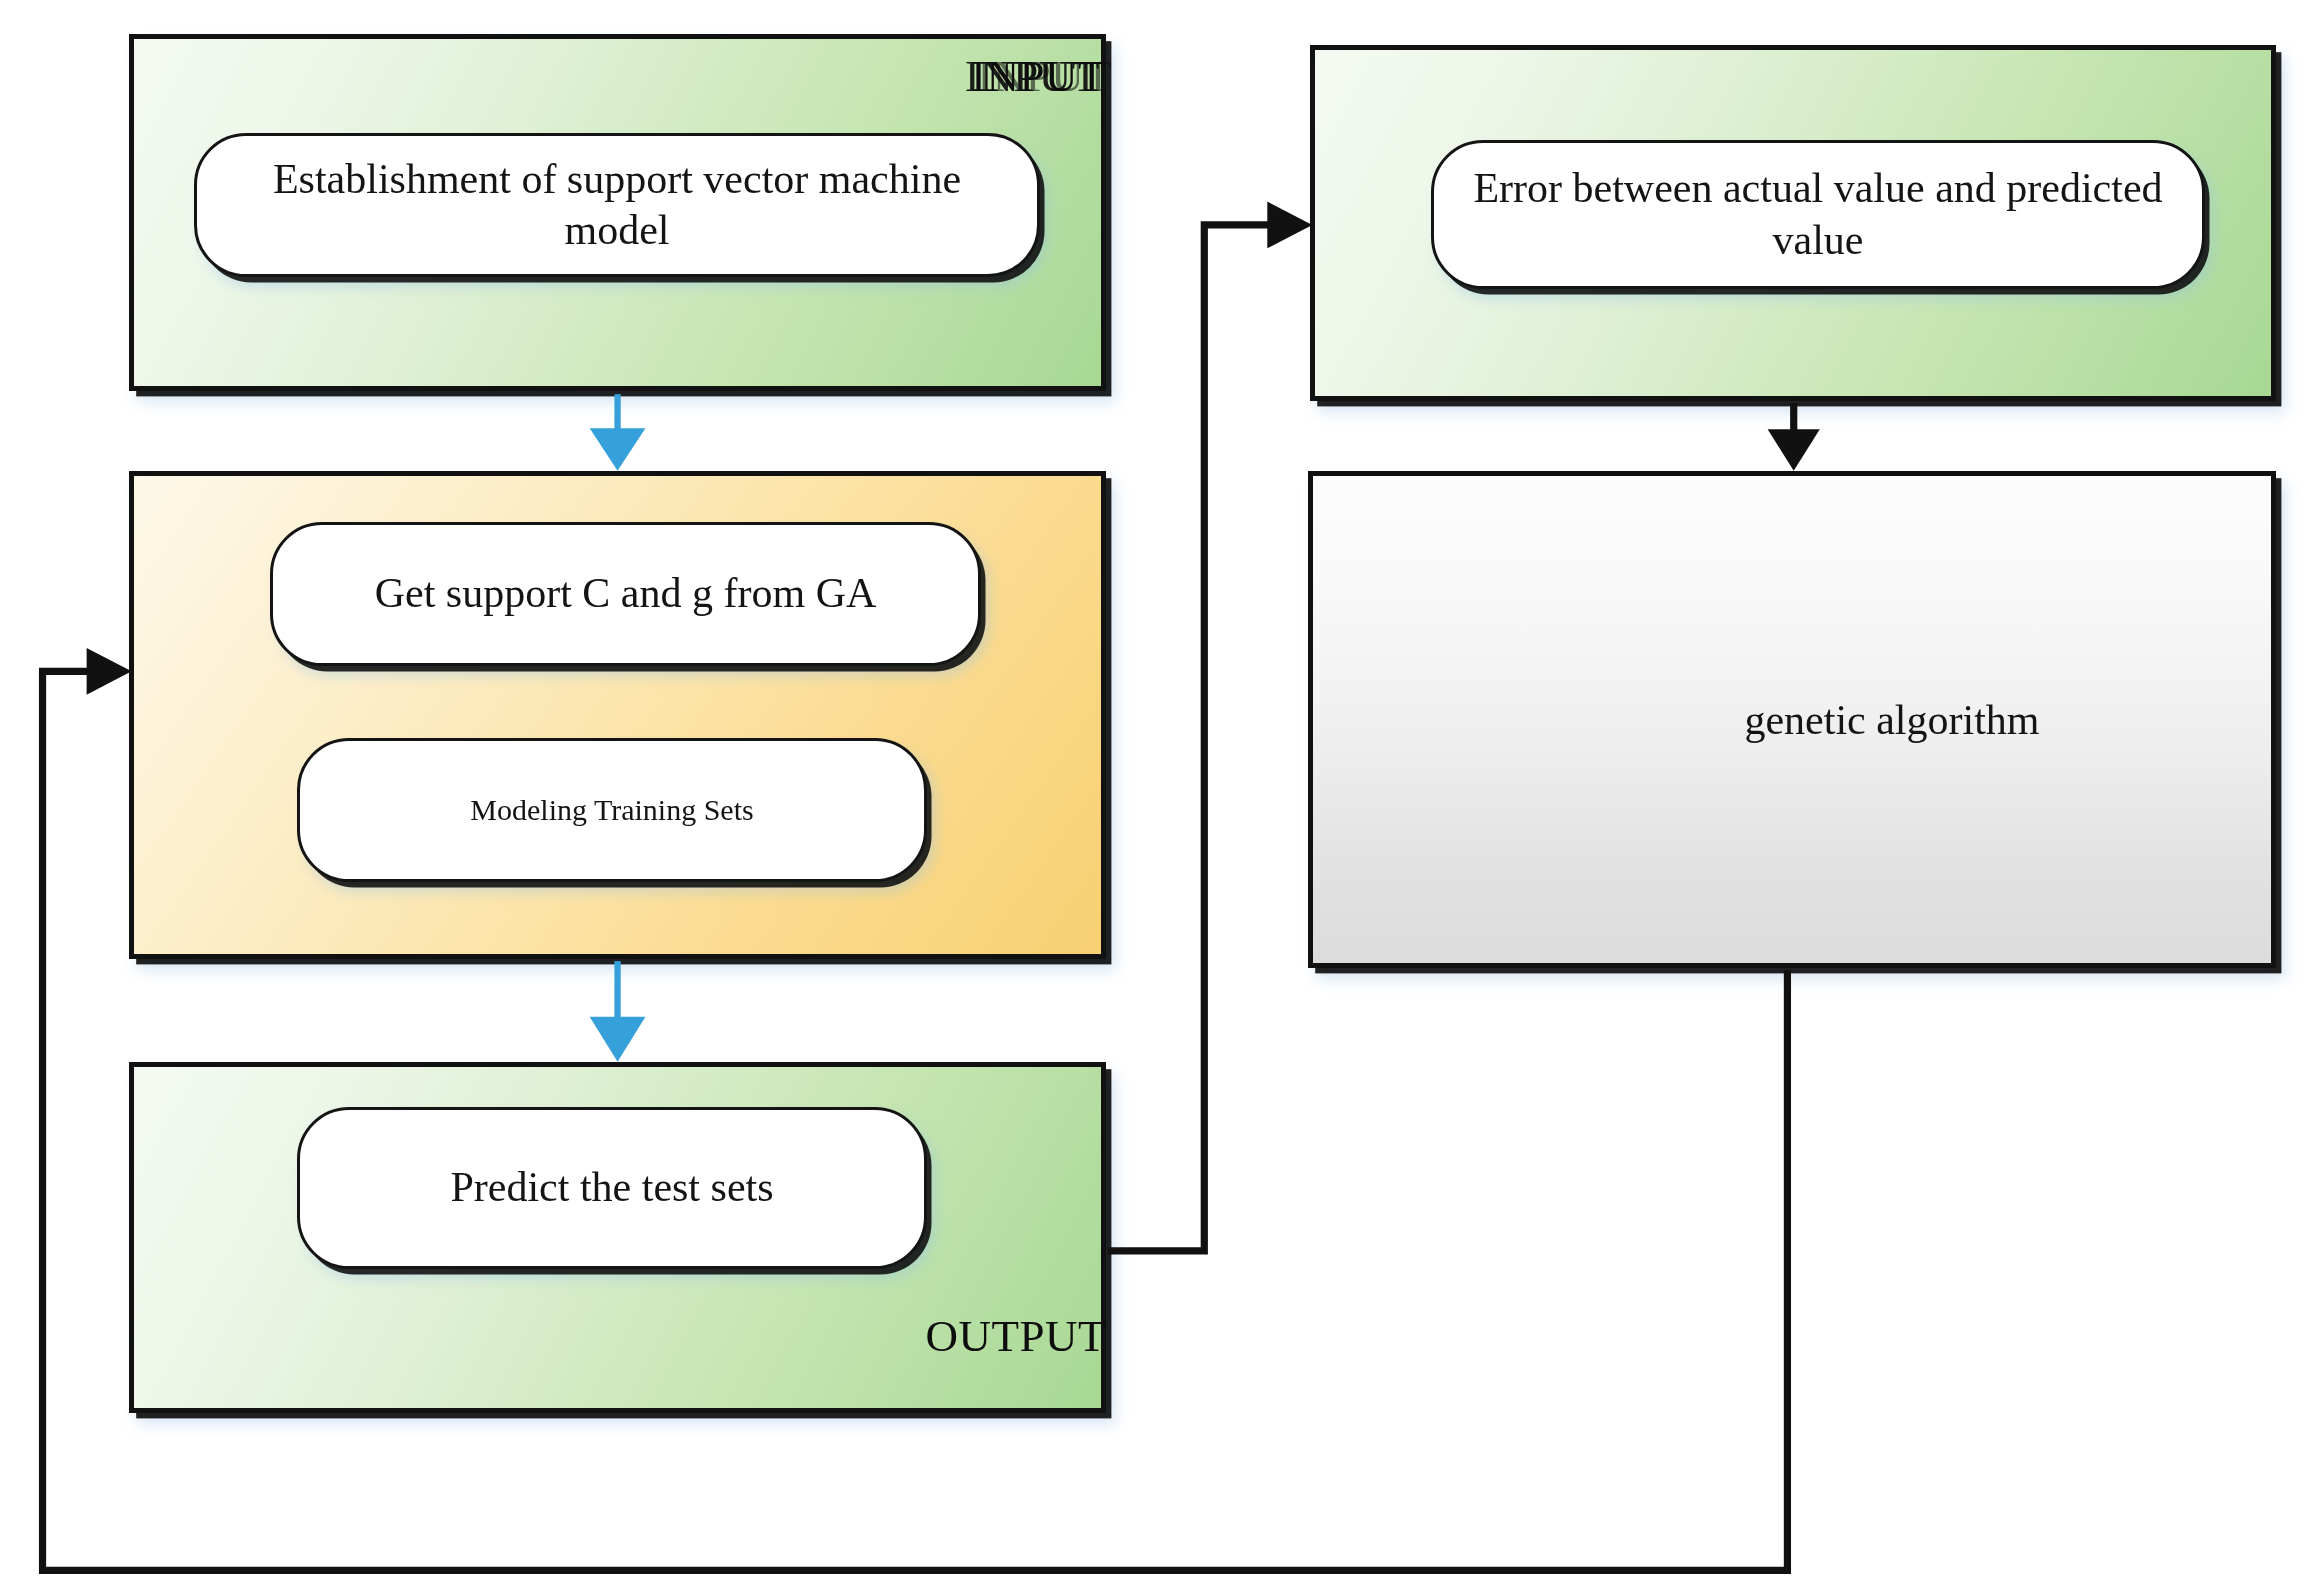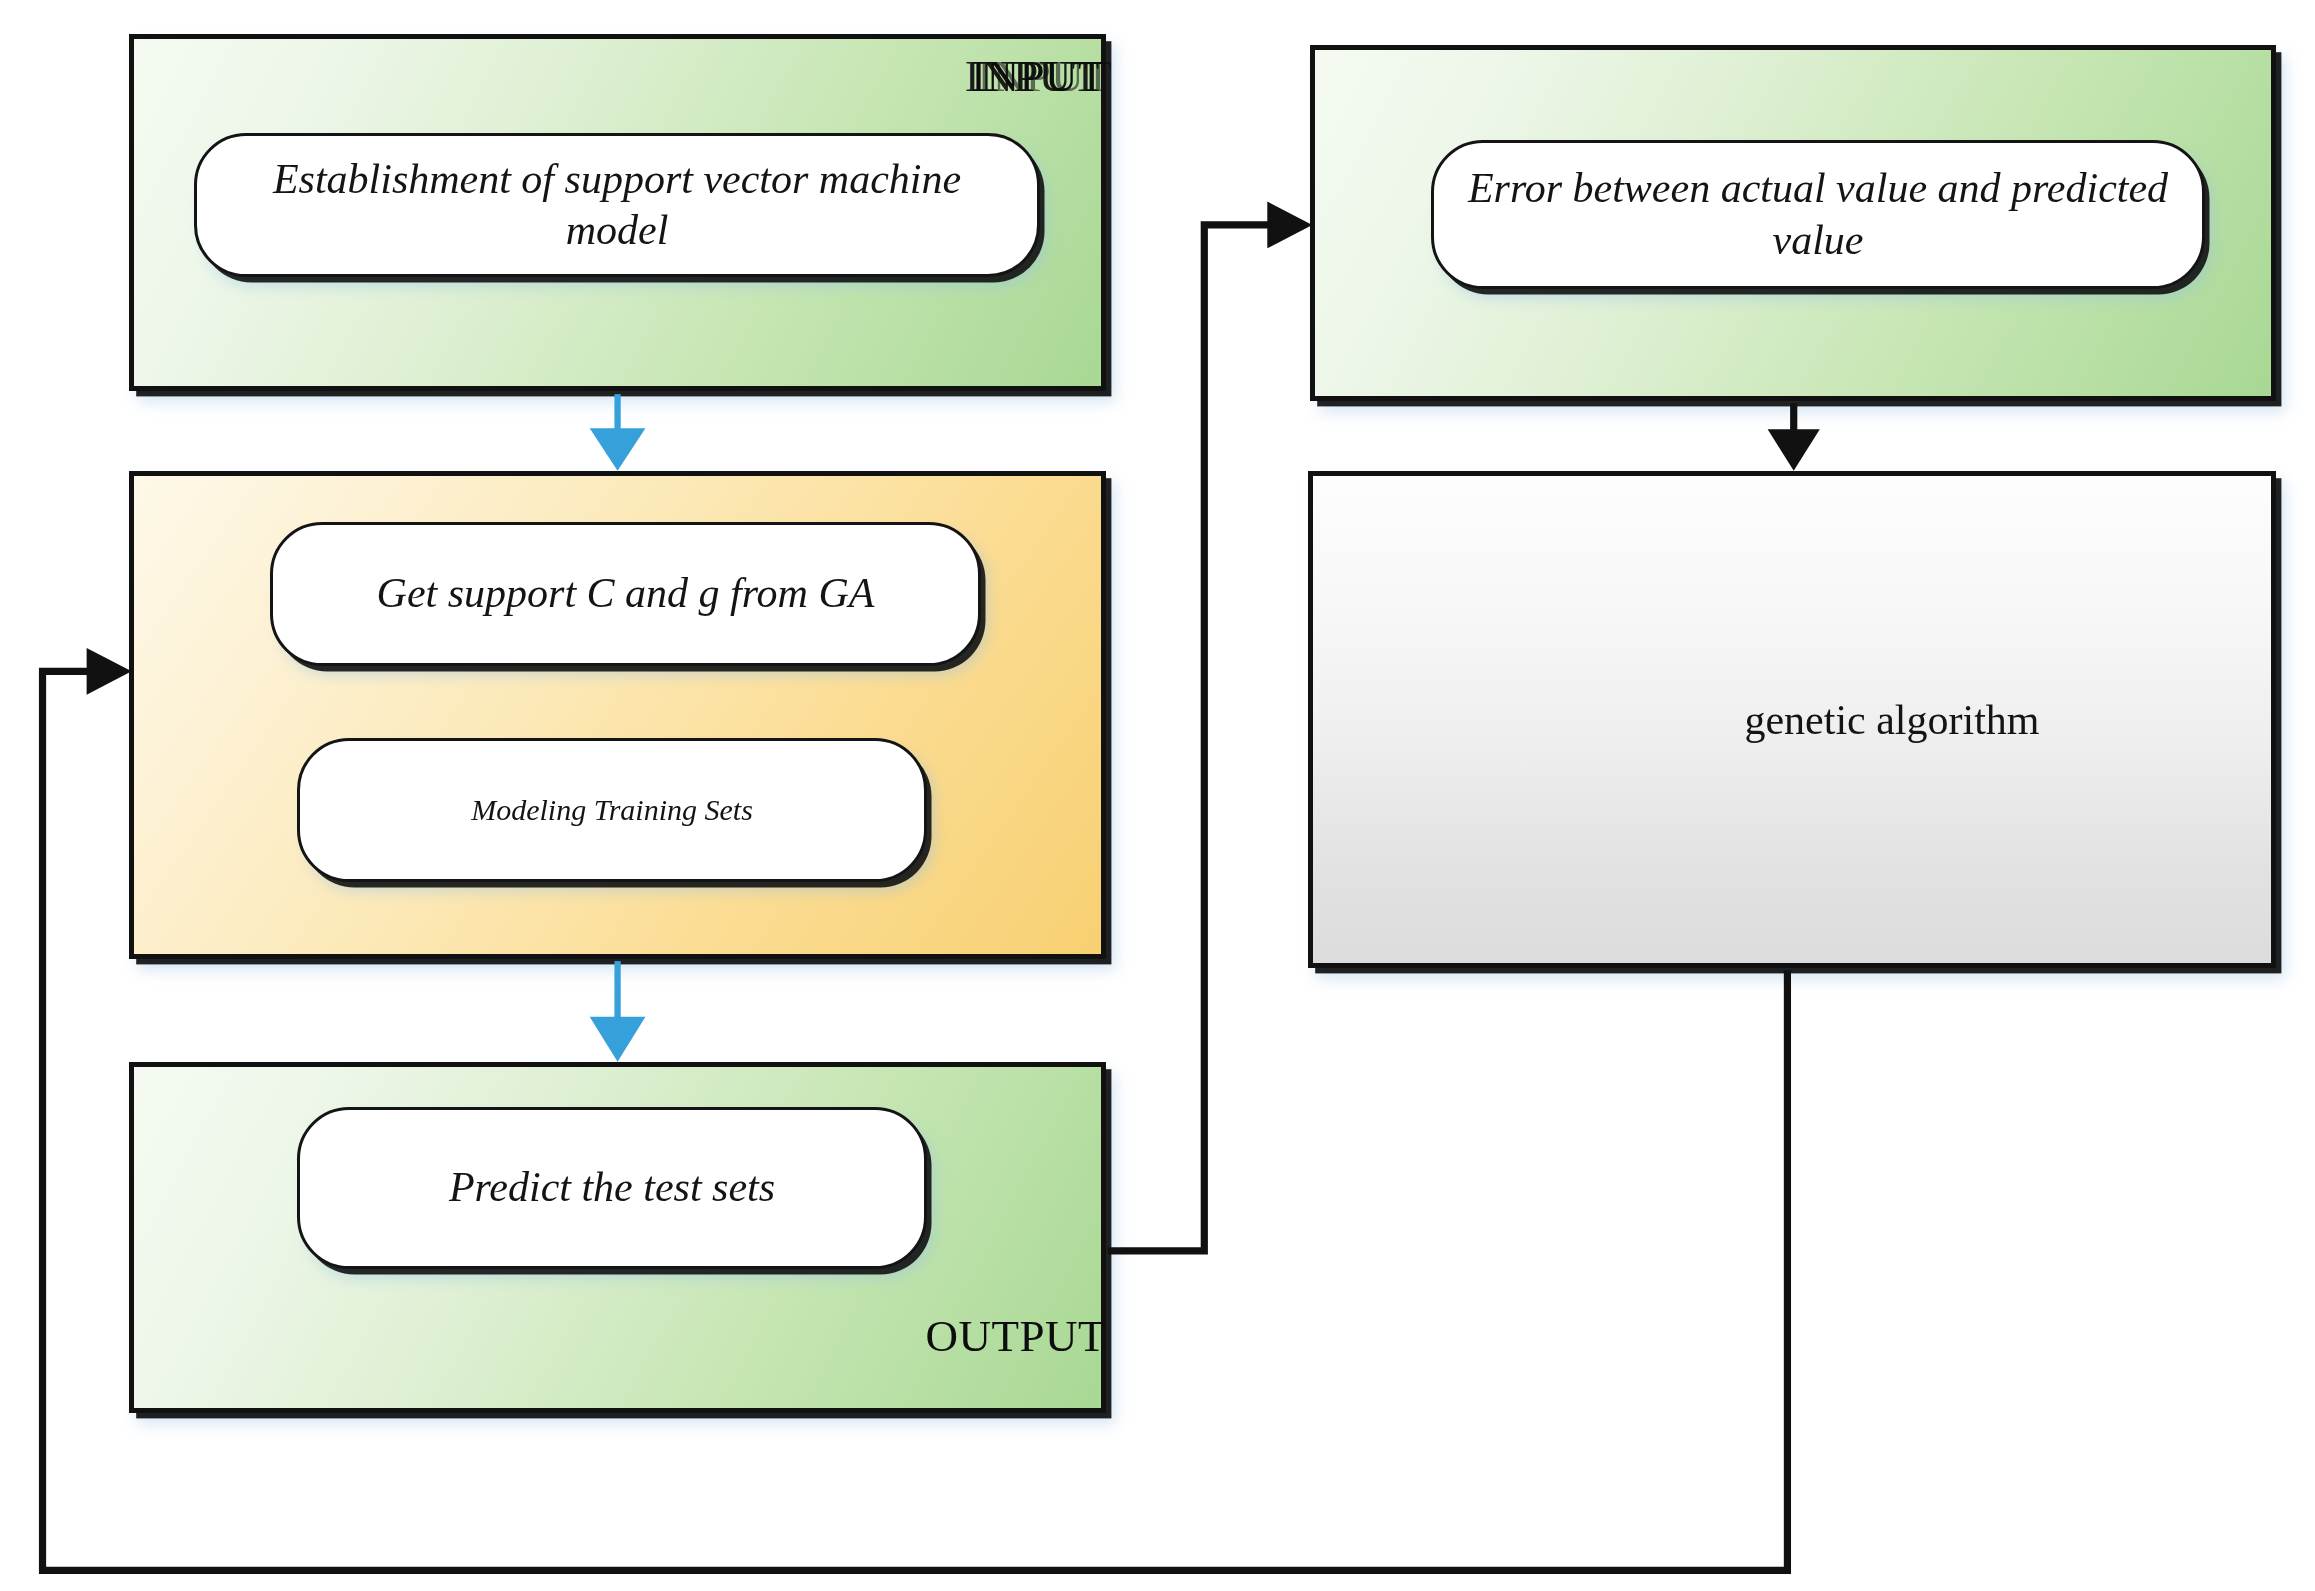--- a/index.html
+++ b/index.html
@@ -69,21 +69,20 @@
     text-align: center;
     color: #141414;
     line-height: 1.22;
     box-shadow: 5.4px 6.3px 0 -0.9px rgba(12,12,12,0.88),
                 8px 10px 12.6px rgba(150,195,235,0.40);
   }
   .pill span {
     display: block;
     padding: 0 22px;
     text-shadow: 1.8px 1.8px 0 rgba(255,255,255,0.0);
-    font-style: italic;
   }
 
   
   .caption {
     position: absolute;
     text-align: right;
     font-weight: normal;
     color: #0d0d0d;
     letter-spacing: 0.5px;
     white-space: nowrap;

